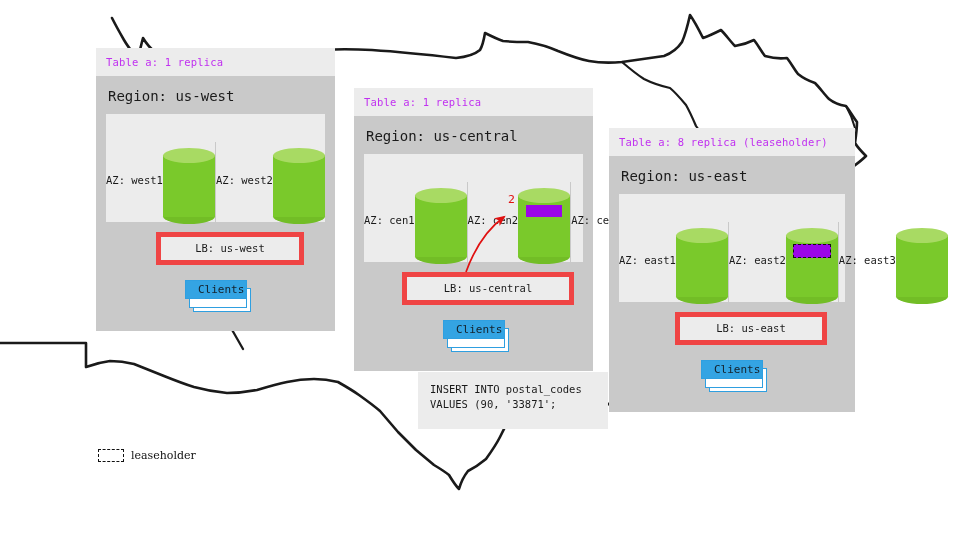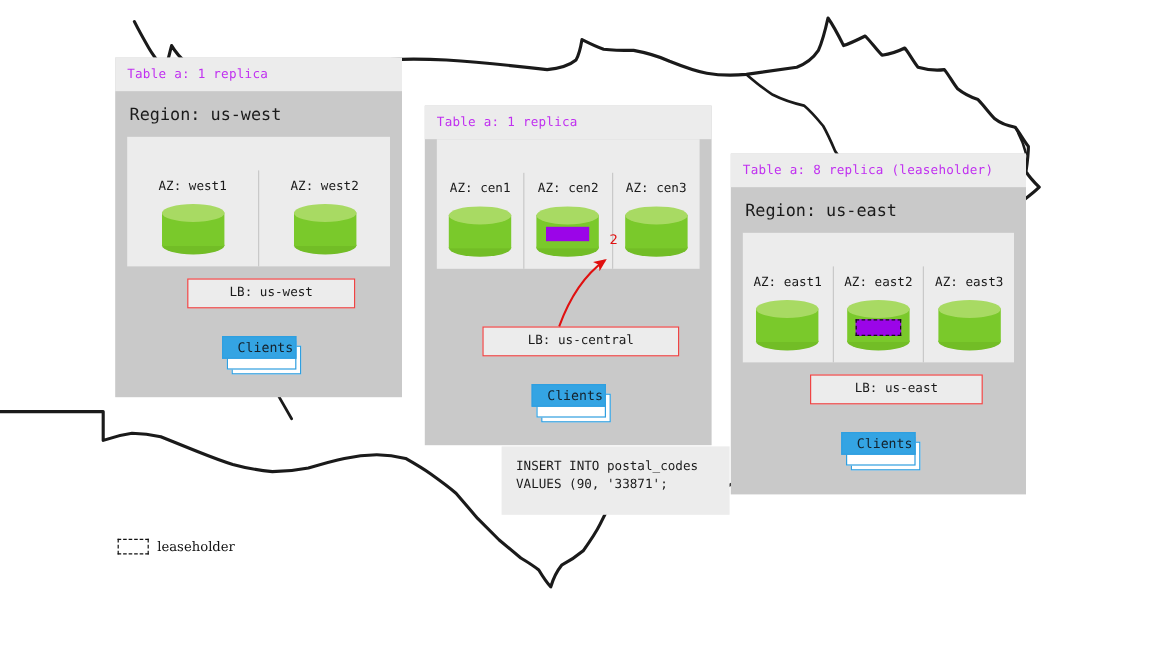--- a/index.html
+++ b/index.html
@@ -23,21 +23,21 @@
   .region-title{
     color:#1a1a1a;font-size:14px;line-height:1;
     padding:13px 0 11px 12px;white-space:nowrap;
   }
   .az-strip{
     display:flex;background:#ececec;
     margin:0 10px;position:relative;
   }
   .az{
     flex:1 1 0;position:relative;
-    display:flex;flex-direction:column;align-items:center;
+    display:flex;flex-direction:row;align-items:center;
     padding:8px 0 10px 0;
     border-right:1px solid #c9c9c9;
     margin-top:28px;
   }
   .az:last-child{border-right:none;}
   .az-label{font-size:10.5px;color:#1a1a1a;line-height:1;white-space:nowrap;}
 
   
   .cyl{position:relative;margin-top:10px;}
   .cyl-body{
@@ -54,21 +54,21 @@
   }
   .replica{
     position:absolute;background:#9b05e8;
     box-sizing:border-box;z-index:3;
   }
   .replica.lease{border:1.6px dashed #111111;}
 
   
   .lb{
     position:absolute;background:#ececec;
-    border:1px solid #ef4444;
+    border:5px solid #ef4444;
     font-size:10.5px;color:#1a1a1a;
     padding:6px 14px;line-height:1;white-space:nowrap;
     text-align:center;z-index:6;
   }
 
   
   .clients{position:absolute;z-index:6;}
   .clients .sheet{
     position:absolute;background:#ffffff;border:1.4px solid #2f9fe0;
   }
@@ -198,20 +198,21 @@
 
     <div class="clients" style="left:89px;top:232px;width:62px;height:30px;">
       <div class="sheet" style="left:8px;top:8px;width:56px;height:22px;"></div>
       <div class="sheet" style="left:4px;top:4px;width:56px;height:22px;"></div>
       <div class="face">Clients</div>
     </div>
   </div>
 
   <div class="region" style="left:354px;top:88px;width:239px;height:283px;">
     <div class="region-header">Table a: 1 replica</div>
+    <div class="region-title">Region: us-central</div>
 
     <div class="az-strip" style="height:108px;">
       <div class="az">
         <div class="az-label">AZ: cen1</div>
         <div class="cyl" style="width:52px;height:76px;">
           <div class="cyl-bot"></div>
           <div class="cyl-body"></div>
           <div class="cyl-top"></div>
         </div>
       </div>

